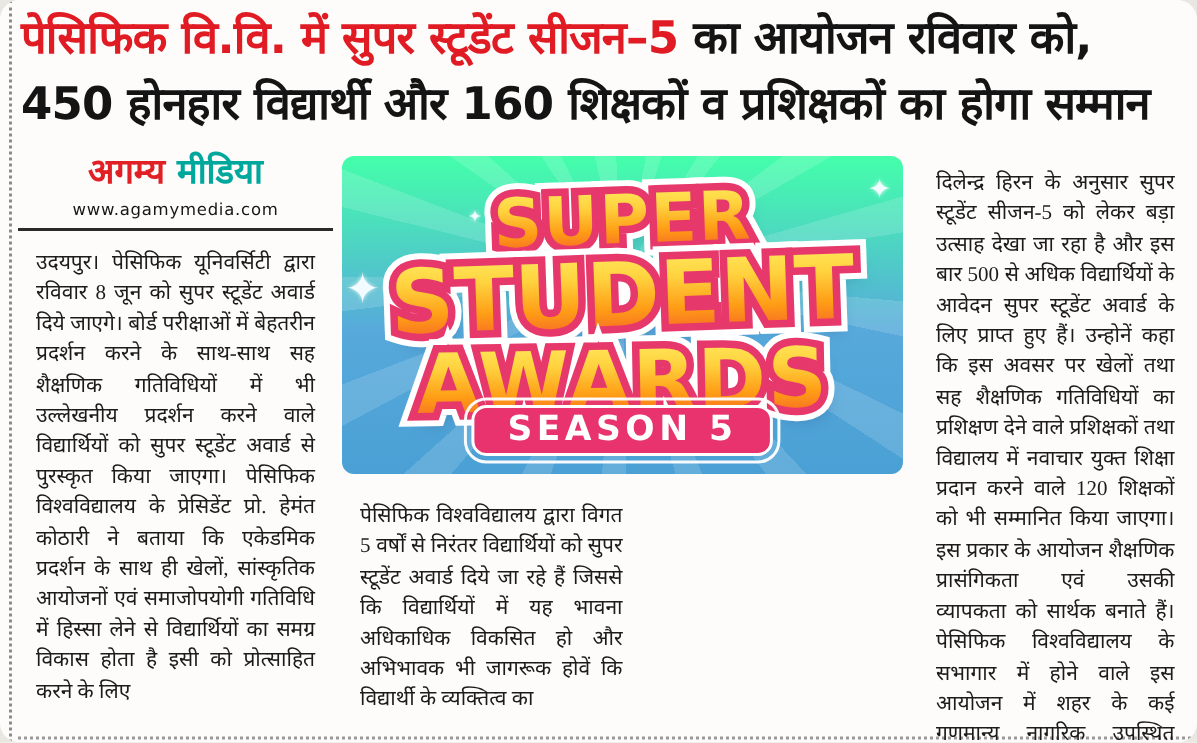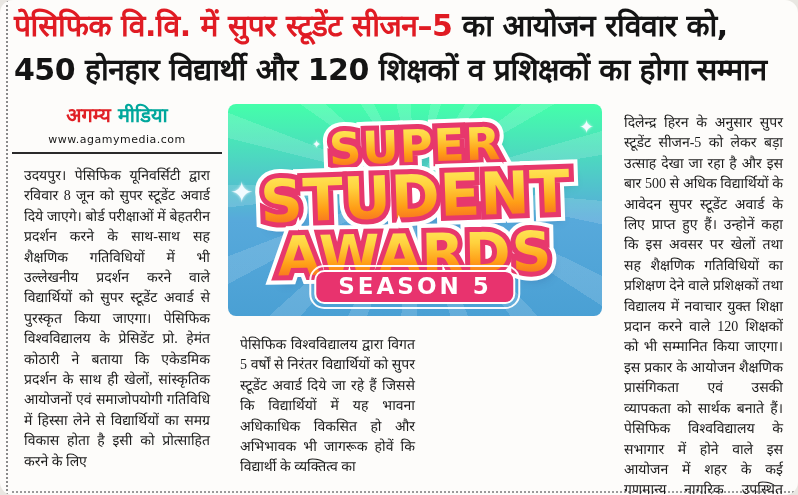--- a/index.html
+++ b/index.html
@@ -41,21 +41,21 @@
     color:#1b1b1b;
   }
   .col1{position:absolute;left:12px;top:100px;width:210px;}
   .col4{position:absolute;left:612px;top:101px;width:183px;}
   .center{position:absolute;left:228px;top:104px;width:374px;}
   .dateline{font-weight:normal;}
   
   .masthead{text-align:center;margin-bottom:5px;}
   .mast-title{
     font-family:"DejaVu Sans","Liberation Sans",sans-serif;
-    font-weight:bold;font-size:20px;line-height:30px;
+    font-weight:bold;font-size:23px;line-height:30px;
   }
   .mast-red{color:#e02025;}
   .mast-teal{color:#00a79c;}
   .mast-url{
     font-family:"DejaVu Sans","Liberation Sans",sans-serif;
     font-weight:normal;font-size:11px;line-height:19px;
     color:#161616;letter-spacing:0.5px;
   }
   .mast-rule{border-top:2px solid #2a2a2a;margin-top:3px;}
   
@@ -121,21 +121,21 @@
 
 <div class="page">
 
   <div class="left-rule"></div>
   <div class="bottom-rule"></div>
 
   <div class="headline">
     <div class="h-line1">
       <span class="h-red">पेसिफिक वि.वि. में सुपर स्टूडेंट सीजन–5</span><span class="h-black"> का आयोजन रविवार को,</span>
     </div>
-    <div class="h-line2">450 होनहार विद्यार्थी और 120 शिक्षकों व प्रशिक्षकों का होगा सम्मान</div>
+    <div class="h-line2">450 होनहार विद्यार्थी और 160 शिक्षकों व प्रशिक्षकों का होगा सम्मान</div>
   </div>
 
   <div class="col1">
     <div class="masthead">
       <div class="mast-title">
         <span class="mast-red">अगम्य</span><span class="mast-teal"> मीडिया</span>
       </div>
       <div class="mast-url">www.agamymedia.com</div>
       <div class="mast-rule"></div>
     </div>

